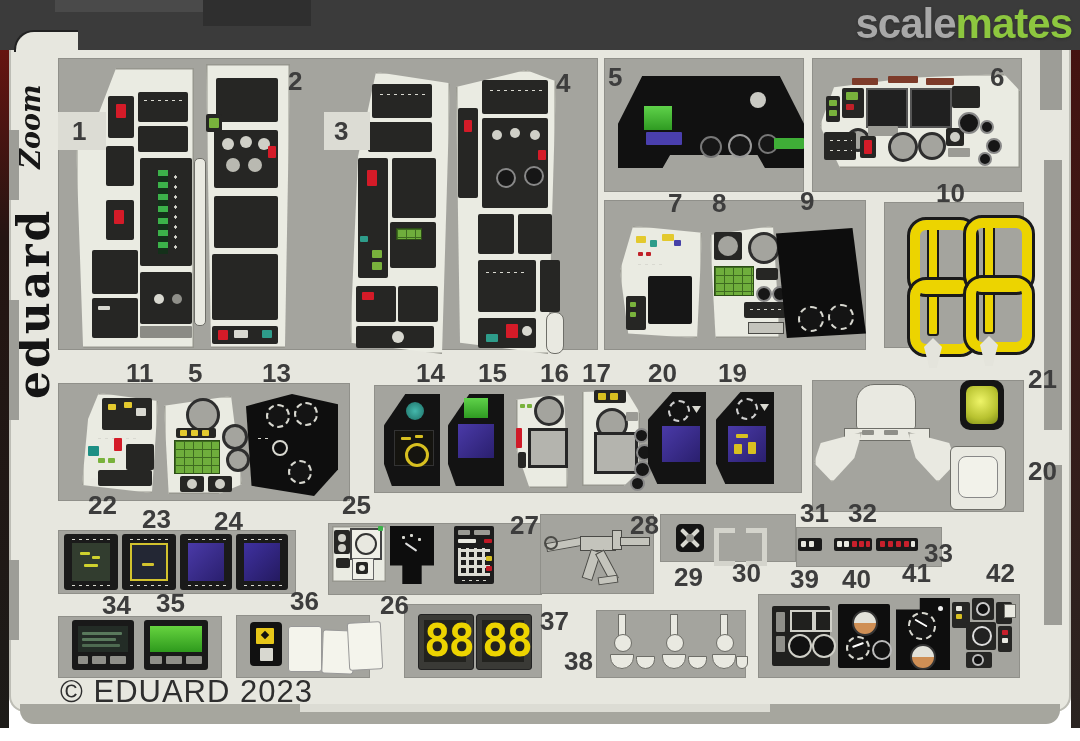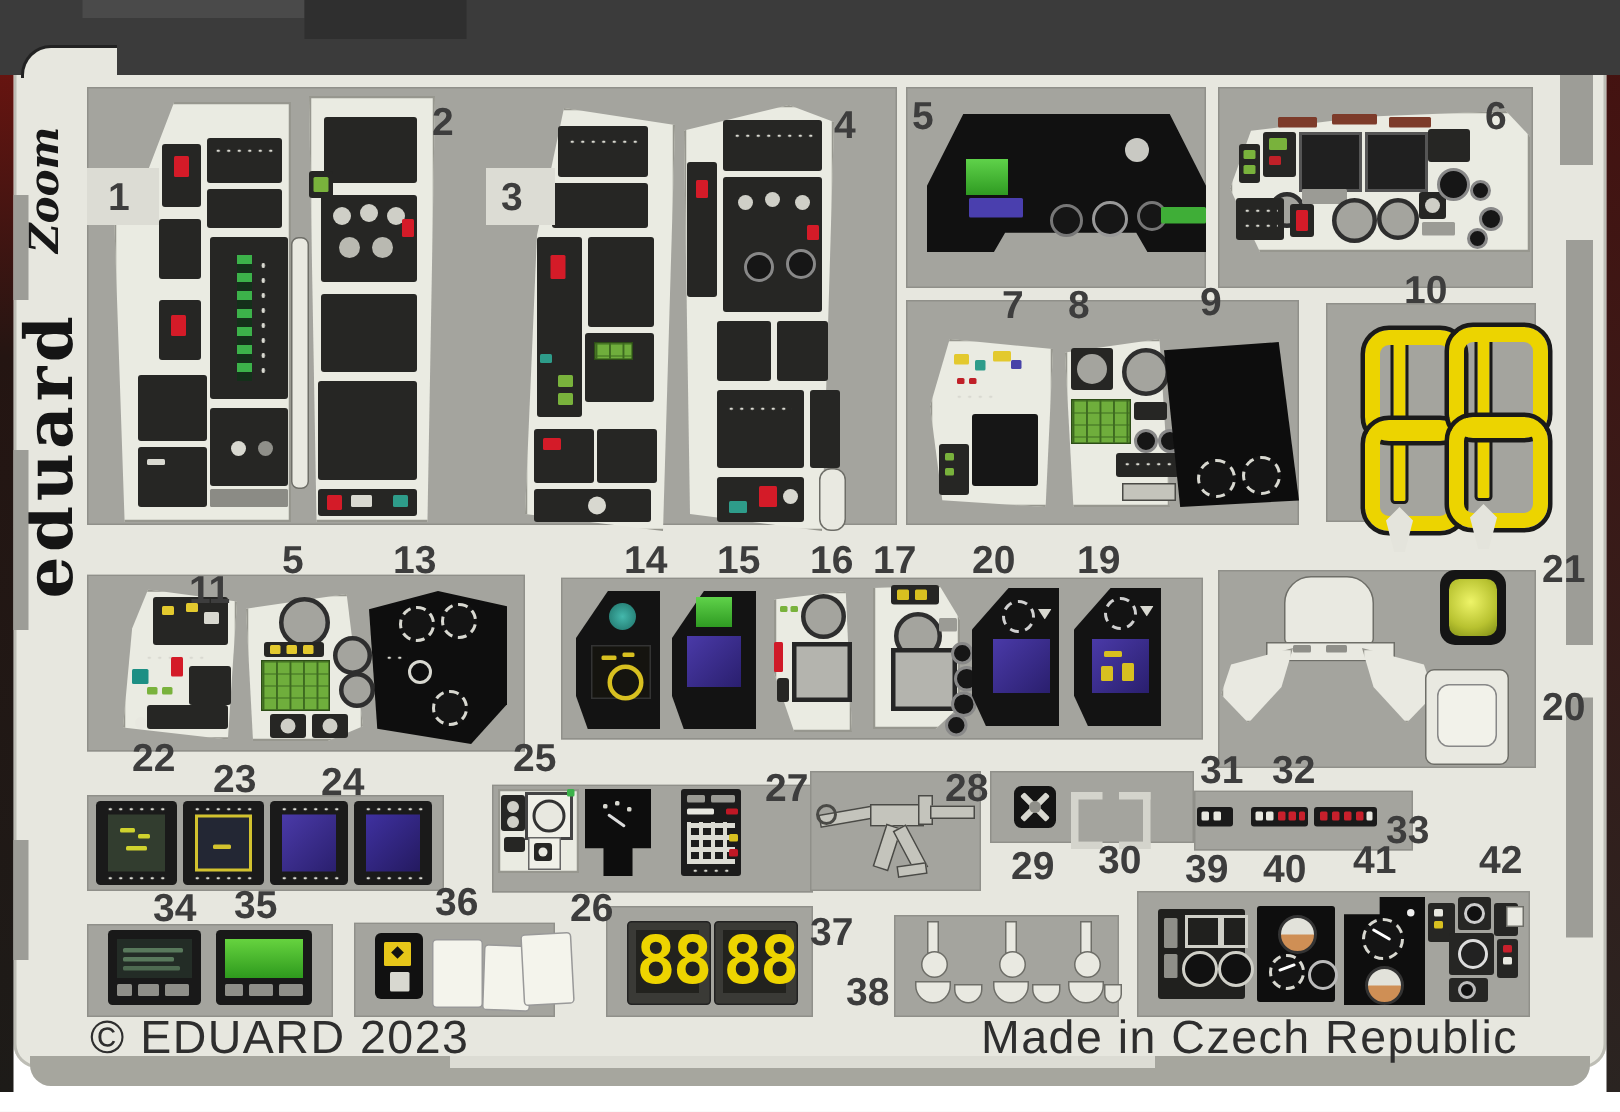--- a/index.html
+++ b/index.html
@@ -58,32 +58,34 @@
   <div class="sheet"></div>
   <div class="sheetedge"></div>
   <div class="notch" style="left:300px;top:704px;width:470px;height:8px;"></div>
   <div class="edgeL"></div>
   <div class="edgeR"></div>
   <div class="bar">
     <div class="bar-notch1"></div>
     <div class="bar-notch2"></div>
   </div>
   <div class="corner"></div>
+  <div class="wm">
+    <span class="g1">scale</span><span class="g2">mates</span>
+  </div>
   <div class="zoomlogo">
       <span>Zoom</span>
     </div>
   <div class="eduard">eduard</div>
   <div class="tab" style="left:9px;top:130px;width:10px;height:70px;"></div>
   <div class="tab" style="left:9px;top:300px;width:10px;height:120px;"></div>
   <div class="tab" style="left:9px;top:560px;width:10px;height:80px;"></div>
   <div class="tab" style="left:1040px;top:50px;width:22px;height:60px;"></div>
   <div class="tab" style="left:1044px;top:160px;width:18px;height:270px;"></div>
   <div class="tab" style="left:1044px;top:465px;width:18px;height:160px;"></div>
   <div class="copyr">© EDUARD 2023</div>
-  <div class="madein">Made in Czech Republic</div>
 
   <div class="plate" style="left:58px;top:58px;width:540px;height:292px;"></div>
   <div class="plate" style="left:604px;top:58px;width:200px;height:134px;"></div>
   <div class="plate" style="left:812px;top:58px;width:210px;height:134px;"></div>
   <div class="plate" style="left:604px;top:200px;width:262px;height:150px;"></div>
   <div class="plate" style="left:884px;top:202px;width:140px;height:146px;"></div>
   <div class="plate" style="left:58px;top:383px;width:292px;height:118px;"></div>
   <div class="plate" style="left:374px;top:385px;width:428px;height:108px;"></div>
   <div class="plate" style="left:812px;top:380px;width:212px;height:132px;"></div>
   <div class="plate" style="left:58px;top:530px;width:238px;height:64px;"></div>
@@ -569,21 +571,21 @@
   <div class="lbl" style="left:288px;top:68px;">2</div>
   <div class="notch" style="left:324px;top:112px;width:46px;height:38px;"></div>
   <div class="lbl" style="left:334px;top:118px;">3</div>
   <div class="lbl" style="left:556px;top:70px;">4</div>
   <div class="lbl" style="left:608px;top:64px;">5</div>
   <div class="lbl" style="left:990px;top:64px;">6</div>
   <div class="lbl" style="left:668px;top:190px;">7</div>
   <div class="lbl" style="left:712px;top:190px;">8</div>
   <div class="lbl" style="left:800px;top:188px;">9</div>
   <div class="lbl" style="left:936px;top:180px;">10</div>
-  <div class="lbl" style="left:126px;top:360px;margin-top:20px;">11</div>
+  <div class="lbl" style="left:126px;top:360px;">11</div>
   <div class="lbl" style="left:188px;top:360px;">5</div>
   <div class="lbl" style="left:262px;top:360px;">13</div>
   <div class="lbl" style="left:416px;top:360px;">14</div>
   <div class="lbl" style="left:478px;top:360px;">15</div>
   <div class="lbl" style="left:540px;top:360px;">16</div>
   <div class="lbl" style="left:582px;top:360px;">17</div>
   <div class="lbl" style="left:648px;top:360px;">20</div>
   <div class="lbl" style="left:718px;top:360px;">19</div>
   <div class="lbl" style="left:1028px;top:458px;">20</div>
   <div class="lbl" style="left:1028px;top:366px;">21</div>

